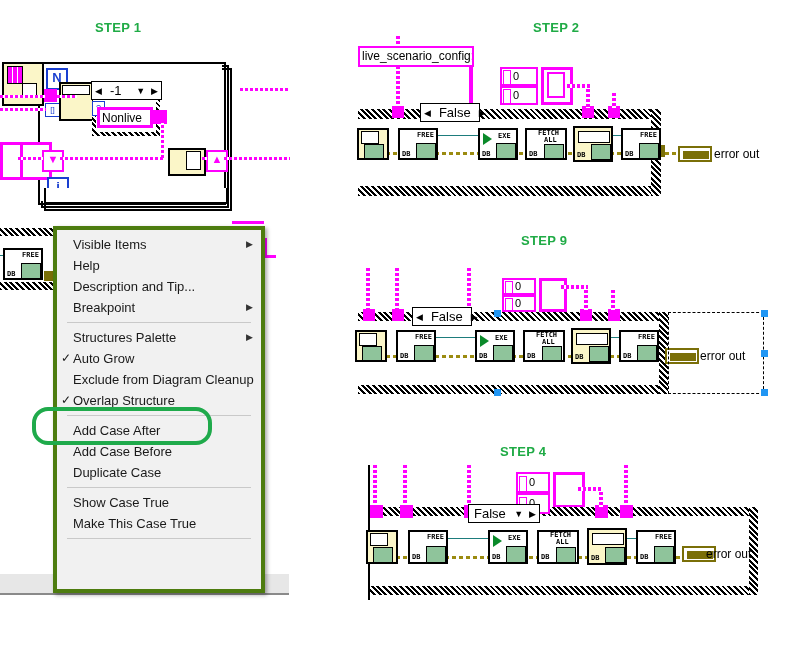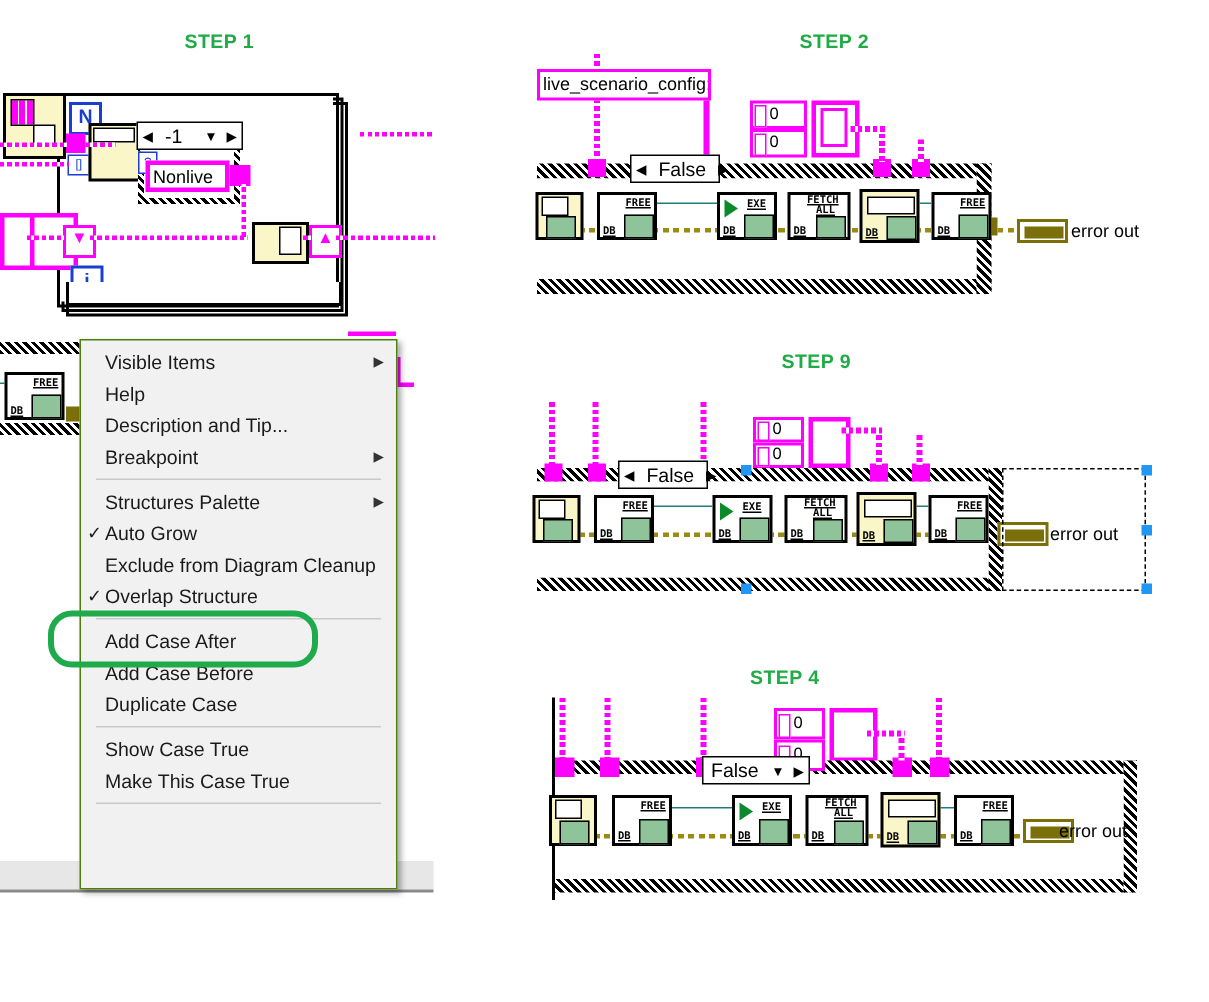--- a/index.html
+++ b/index.html
@@ -21,21 +21,21 @@
 
   
   .selector{position:absolute;height:19px;border:1px solid #000;background:#fff;
     display:flex;align-items:center;box-sizing:border-box;z-index:7;}
   .selector .lbl{font-size:13px;color:#000;padding:0 5px;line-height:17px;}
   .selector .arr{font-size:9px;padding:0 3px;color:#000;}
 
   
   .vi{position:absolute;border:2px solid #000;background:#fff;box-sizing:border-box;z-index:6;}
   .vi.yellowbg{background:#fbf6c8;}
-  .vi .tag{position:absolute;font-family:"DejaVu Sans Mono",monospace;font-weight:bold;text-decoration:underline;}
+  .vi .tag{position:absolute;font-family:"DejaVu Sans Mono",monospace;font-weight:bold;}
   .db-cyl{position:absolute;background:#8fc49b;border:1px solid #000;}
 
   
   .numctl{position:absolute;border:2px solid #ff00ff;background:#fff;box-sizing:border-box;z-index:6;}
   .numctl .val{font-size:11px;color:#000;font-family:"Liberation Sans",sans-serif;padding-left:11px;line-height:15px;}
   .spin{position:absolute;left:1px;width:8px;border:1px solid #ff00ff;box-sizing:border-box;background:#fff;}
 
   
   .strconst{position:absolute;border:2px solid #ff00ff;background:#fff;
      font-size:12px;color:#000;white-space:nowrap;box-sizing:border-box;
@@ -44,36 +44,36 @@
   
   .errind{position:absolute;border:2px solid #7a6f08;background:#fff;box-sizing:border-box;z-index:7;}
   .errout-lbl{position:absolute;font-size:12px;color:#000;z-index:7;}
 
   
   .marquee{position:absolute;border:1px dashed #000;box-sizing:border-box;z-index:9;background:transparent;}
   .handle{position:absolute;width:7px;height:7px;background:#2196f3;z-index:10;}
 
   
   #ctxmenu{position:absolute;left:53px;top:226px;width:212px;height:367px;
-     background:#f1f1f1;border:1px solid #4d7c0f;box-shadow:2px 2px 4px rgba(0,0,0,.35);
+     background:#f1f1f1;border:4px solid #4d7c0f;box-shadow:2px 2px 4px rgba(0,0,0,.35);
      z-index:40;box-sizing:border-box;padding:4px 0;}
   .mi{position:relative;height:21px;line-height:21px;font-size:13px;color:#1a1a1a;
       padding-left:16px;white-space:nowrap;cursor:default;}
   .mi .chk{position:absolute;left:3px;top:0;width:12px;text-align:center;font-size:12px;}
   .mi .sub{position:absolute;right:8px;top:0;font-size:9px;color:#333;}
   .msep{height:1px;background:#c9c9c9;margin:4px 10px;}
   #greenring{position:absolute;left:32px;top:407px;width:172px;height:30px;
      border:4px solid #1faa4b;border-radius:16px;z-index:45;pointer-events:none;}
   #greyband{position:absolute;left:0;top:574px;width:289px;height:19px;background:#e7e7e7;z-index:5;}
   #greyband2{position:absolute;left:0;top:593px;width:289px;height:2px;background:#8a8a8a;z-index:5;}
 </style>
 </head>
 <body>
 
-<div class="abs step-title" style="left:95px;top:20px;margin-left:28px;">STEP 1</div>
+<div class="abs step-title" style="left:95px;top:20px;">STEP 1</div>
 
 <div>
 
   <div class="abs" style="left:38px;top:62px;width:184px;height:139px;border:2px solid #000;"></div>
   <div class="abs" style="left:41px;top:65px;width:184px;height:139px;border:2px solid #000;"></div>
   <div class="abs" style="left:44px;top:68px;width:184px;height:139px;border:2px solid #000;"></div>
   <div class="abs" style="left:40px;top:64px;width:182px;height:137px;background:#fff;"></div>
 
   <div class="abs" style="left:2px;top:62px;width:38px;height:40px;border:2px solid #000;background:#fbf6c8;"></div>
   <div class="abs" style="left:7px;top:66px;width:14px;height:16px;border:1px solid #000;

